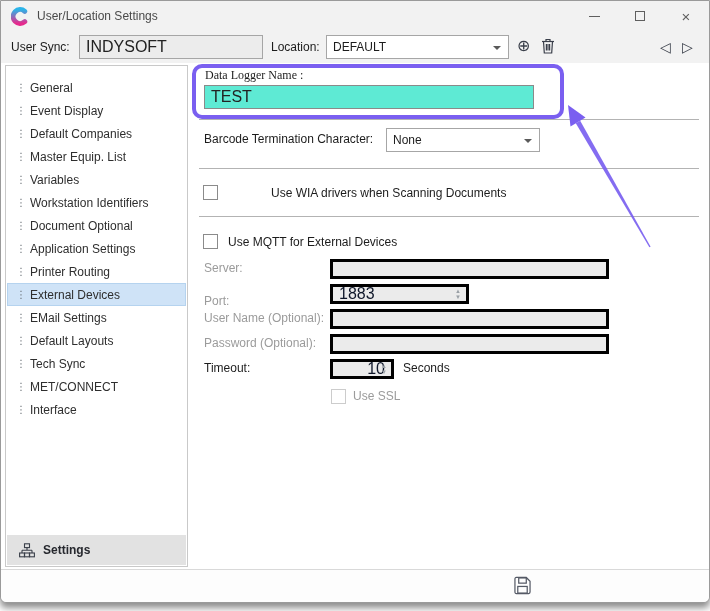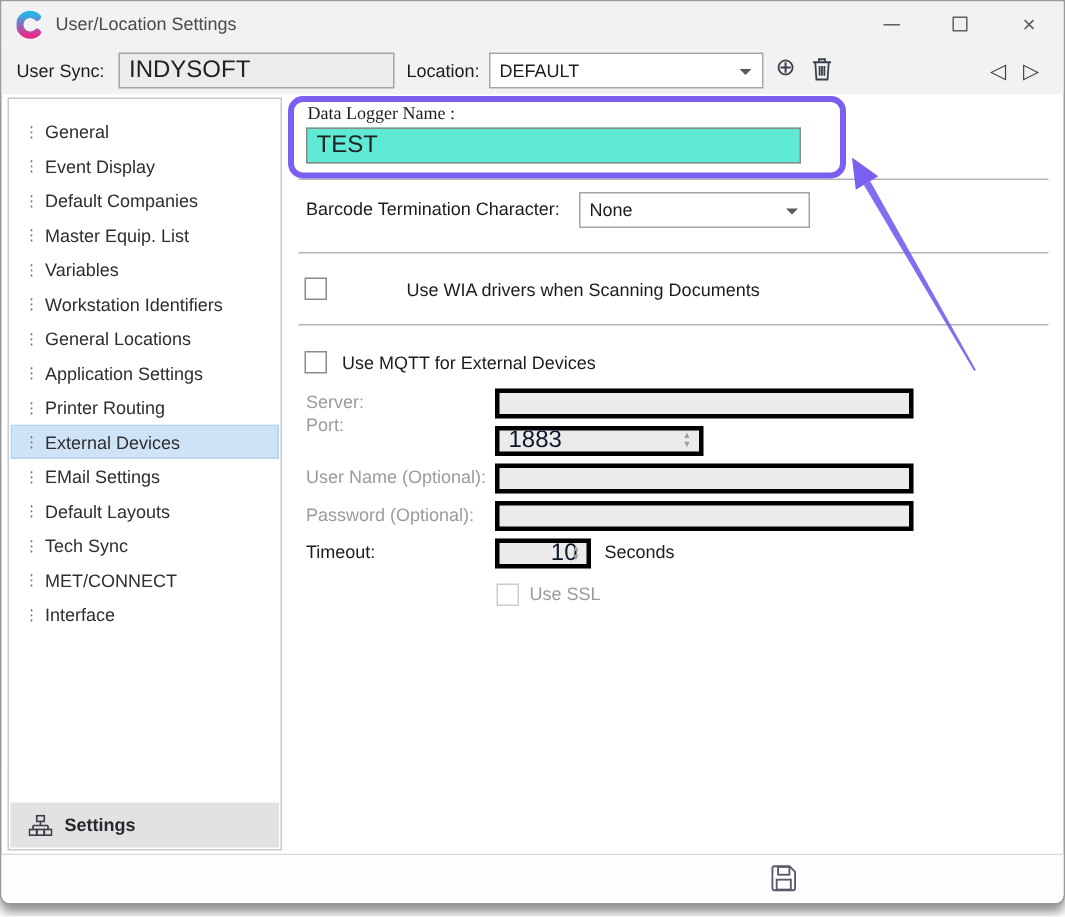--- a/index.html
+++ b/index.html
@@ -130,21 +130,21 @@
       <div class="side-item">
           <span class="grip">⋮</span>
           <span>Variables</span>
         </div>
       <div class="side-item">
           <span class="grip">⋮</span>
           <span>Workstation Identifiers</span>
         </div>
       <div class="side-item">
           <span class="grip">⋮</span>
-          <span>General Locations</span>
+          <span>Document Optional</span>
         </div>
       <div class="side-item">
           <span class="grip">⋮</span>
           <span>Application Settings</span>
         </div>
       <div class="side-item">
           <span class="grip">⋮</span>
           <span>Printer Routing</span>
         </div>
       <div class="side-item selected">
@@ -205,21 +205,21 @@
   <span class="abs lbl" style="left:227px; top:185px;margin-left:43px;">Use WIA drivers when Scanning Documents</span>
 
   <div class="sep" style="top:215px;"></div>
 
   <div class="checkbox" style="left:202px; top:233px;"></div>
   <span class="abs lbl" style="left:227px; top:234px;">Use MQTT for External Devices</span>
 
   <span class="abs lbl dis" style="left:203px; top:260px;">Server:</span>
   <input class="input field dis" style="left: 329px; top: 258px; width: 279px; height: 20px;" value="">
 
-  <span class="abs lbl dis" style="left:203px; top:275px;">Port:</span>
+  <span class="abs lbl dis" style="left:203px; top:293px;">Port:</span>
   <input class="input field dis" style="left: 329px; top: 283px; width: 139px; height: 20px;" value="1883">
   <span class="spin" style="left:450px; top:285px; height:16px;">
     <span>▲</span>
     <span>▼</span>
   </span>
 
   <span class="abs lbl dis" style="left:203px; top:310px;">User Name (Optional):</span>
   <input class="input field dis" style="left: 329px; top: 308px; width: 279px; height: 20px;" value="">
 
   <span class="abs lbl dis" style="left:203px; top:335px;">Password (Optional):</span>

